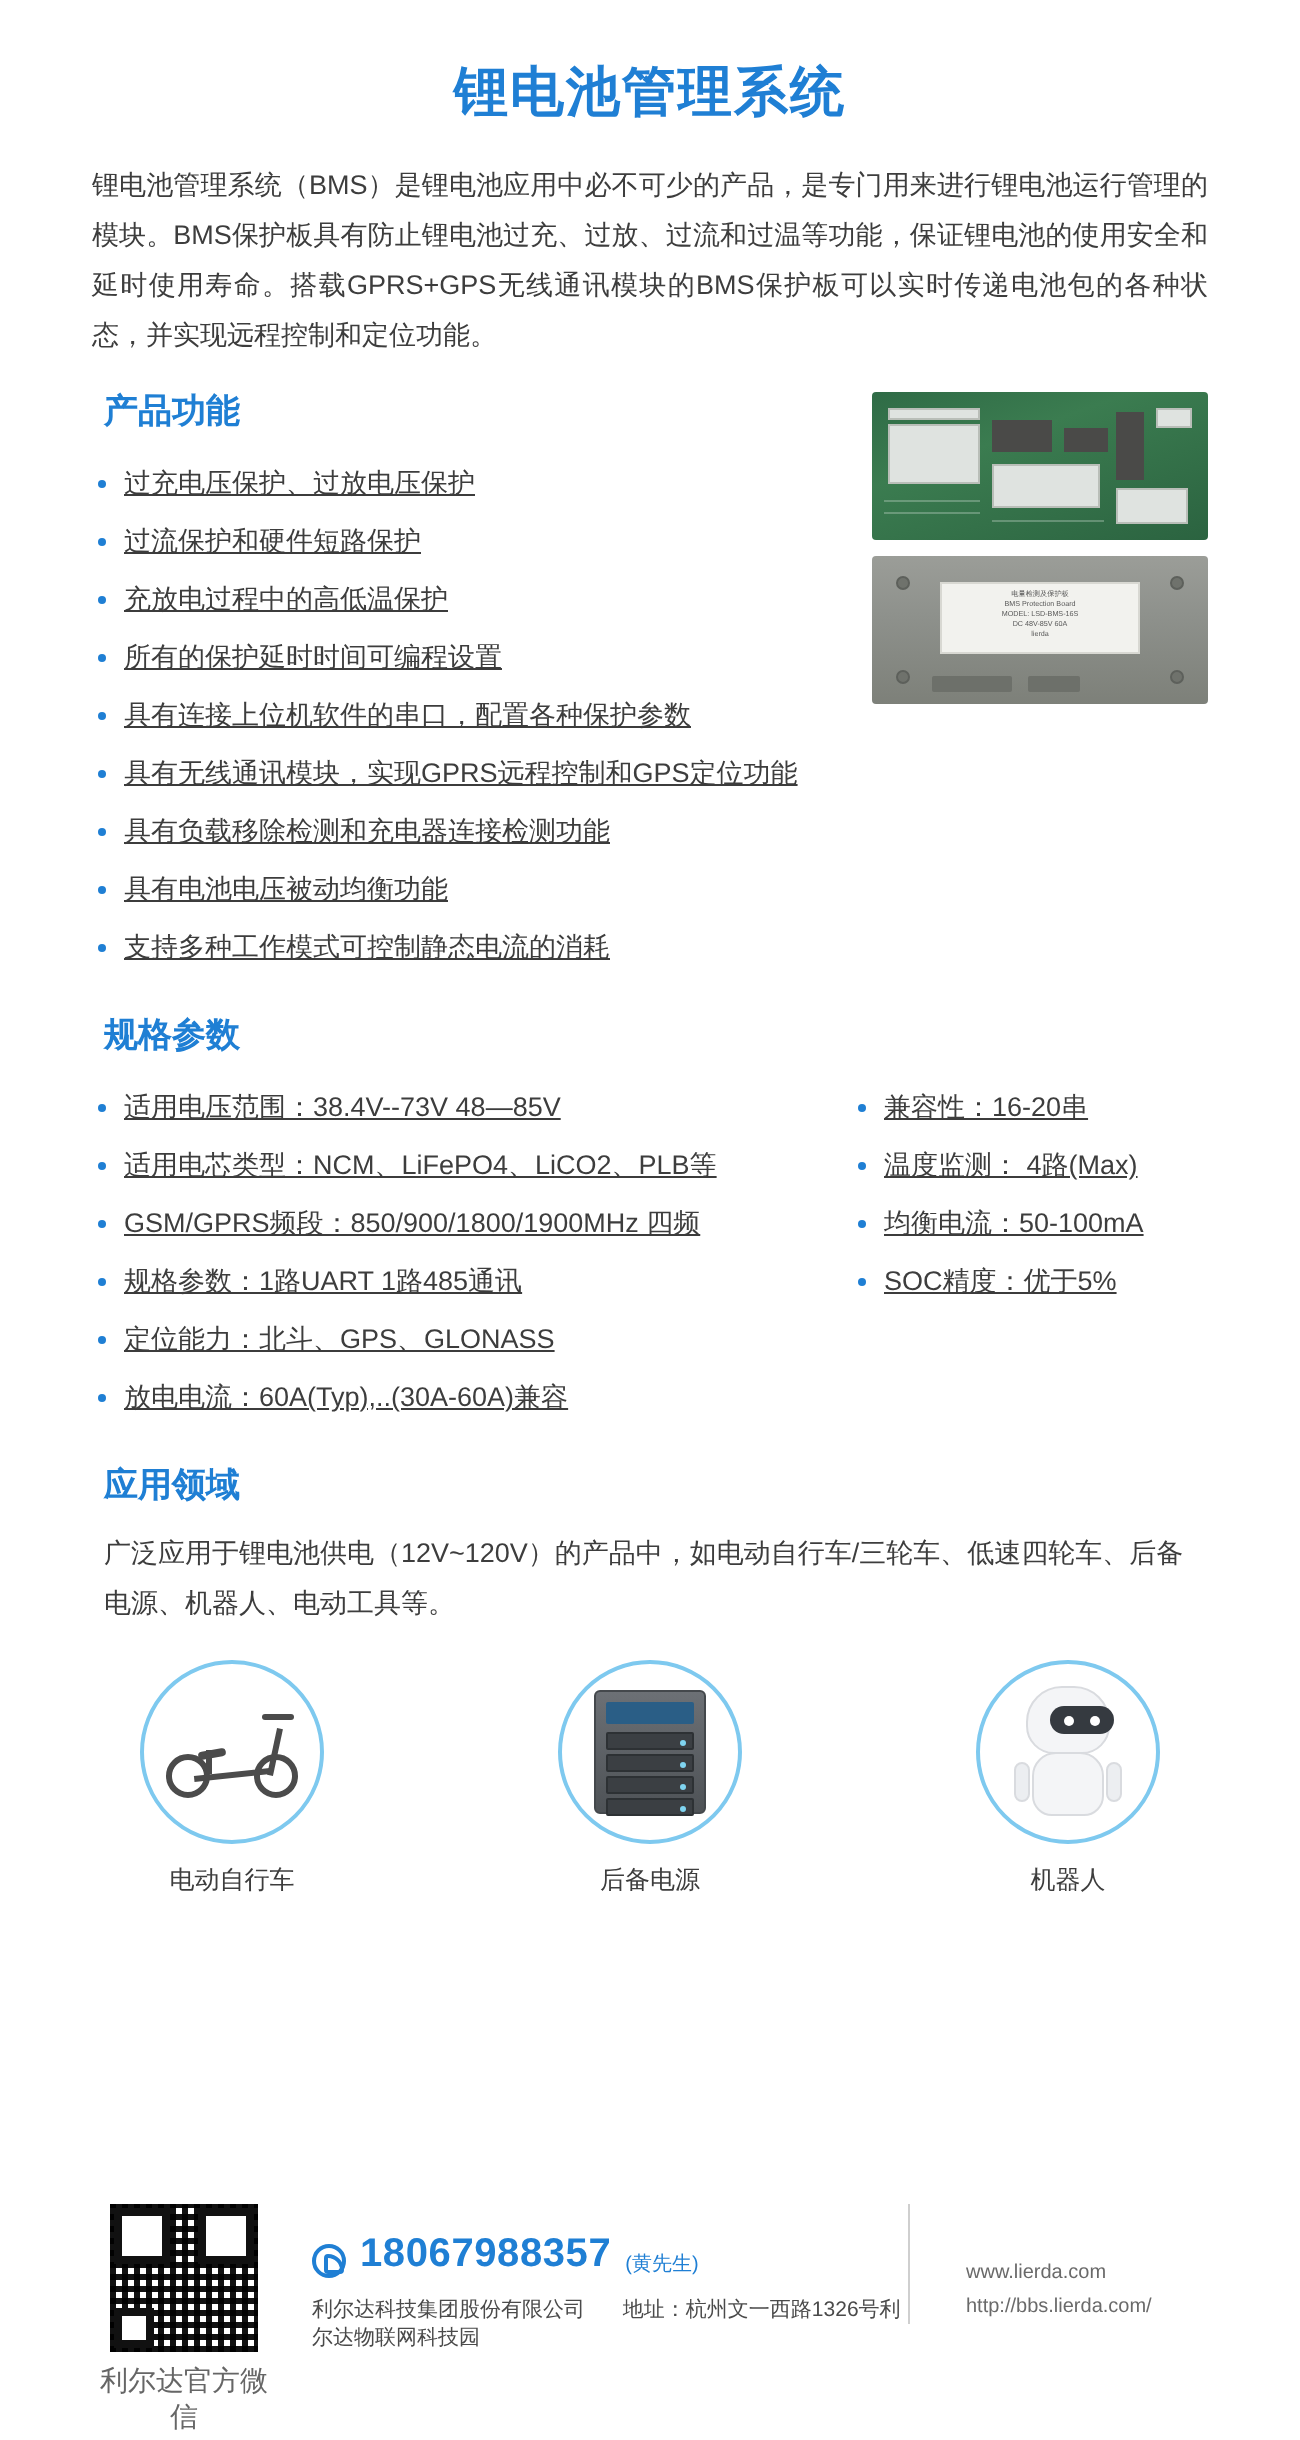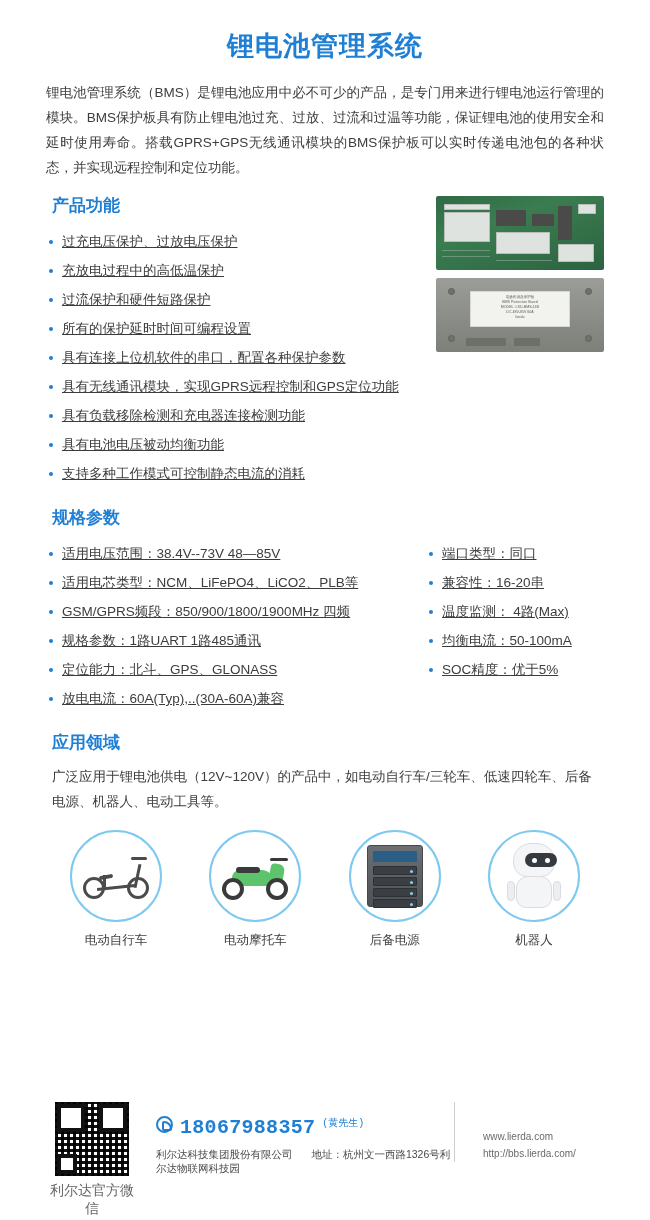--- a/index.html
+++ b/index.html
@@ -371,23 +371,22 @@
     color: #666;
     margin-top: 6px;
   }
   .contact {
     flex: 1;
     padding-left: 18px;
     padding-top: 14px;
   }
   .phone-row {
     display: flex;
-    align-items: flex-start;
+    align-items: flex-end;
     gap: 7px;
-    font-family: Liberation Mono, monospace;
   }
   .phone-icon {
     width: 17px; height: 17px;
     border: 2px solid #1f7fd4;
     border-radius: 50%;
     position: relative;
     flex: none;
   }
   .phone-icon:after {
     content: "";
@@ -456,22 +455,22 @@
         <div class="metal-screw" style="right:12px;top:10px;"></div>
         <div class="metal-screw" style="left:12px;bottom:10px;"></div>
         <div class="metal-screw" style="right:12px;bottom:10px;"></div>
         <div class="metal-conn" style="left:30px;bottom:6px;width:40px;height:8px;"></div>
         <div class="metal-conn" style="left:78px;bottom:6px;width:26px;height:8px;"></div>
       </div>
     </div>
 
     <ul class="bullets feature-list">
       <li>过充电压保护、过放电压保护</li>
+      <li>过流保护和硬件短路保护</li>
       <li>充放电过程中的高低温保护</li>
-      <li>过流保护和硬件短路保护</li>
       <li>所有的保护延时时间可编程设置</li>
       <li>具有连接上位机软件的串口，配置各种保护参数</li>
       <li style="width:560px;">具有无线通讯模块，实现GPRS远程控制和GPS定位功能</li>
       <li style="width:560px;">具有负载移除检测和充电器连接检测功能</li>
       <li style="width:560px;">具有电池电压被动均衡功能</li>
       <li style="width:560px;">支持多种工作模式可控制静态电流的消耗</li>
     </ul>
   </div>
 
   <div class="section-title" style="margin-top:18px;">规格参数</div>
@@ -479,21 +478,20 @@
   <div class="specs-grid">
     <ul class="bullets specs-col-left">
       <li>适用电压范围：38.4V--73V  48—85V</li>
       <li>适用电芯类型：NCM、LiFePO4、LiCO2、PLB等</li>
       <li>GSM/GPRS频段：850/900/1800/1900MHz  四频</li>
       <li>规格参数：1路UART  1路485通讯</li>
       <li>定位能力：北斗、GPS、GLONASS</li>
       <li>放电电流：60A(Typ),..(30A-60A)兼容</li>
     </ul>
     <ul class="bullets specs-col-right">
-      <li>端口类型：同口</li>
       <li>兼容性：16-20串</li>
       <li>温度监测： 4路(Max)</li>
       <li>均衡电流：50-100mA</li>
       <li>SOC精度：优于5%</li>
     </ul>
   </div>
 
   <div class="section-title" style="margin-top:18px;">应用领域</div>
 
   <div class="apply-text">广泛应用于锂电池供电（12V~120V）的产品中，如电动自行车/三轮车、低速四轮车、后备电源、机器人、电动工具等。</div>
@@ -508,33 +506,20 @@
           <div class="bike-frame"></div>
           <div class="bike-post"></div>
           <div class="bike-seat"></div>
           <div class="bike-stem"></div>
           <div class="bike-bar"></div>
         </div>
       </div>
       <div class="app-label">电动自行车</div>
     </div>
 
-    <div class="app">
-      <div class="app-circle">
-        <div class="scooter">
-          <div class="sc-body"></div>
-          <div class="sc-seat"></div>
-          <div class="sc-front"></div>
-          <div class="sc-bar"></div>
-          <div class="sc-wheel l"></div>
-          <div class="sc-wheel r"></div>
-        </div>
-      </div>
-      <div class="app-label">电动摩托车</div>
-    </div>
 
     <div class="app">
       <div class="app-circle">
         <div class="psu">
           <div class="psu-screen"></div>
           <div class="psu-bay" style="top:20px;">
               <span class="dot"></span>
             </div>
           <div class="psu-bay" style="top:31px;">
               <span class="dot"></span>

